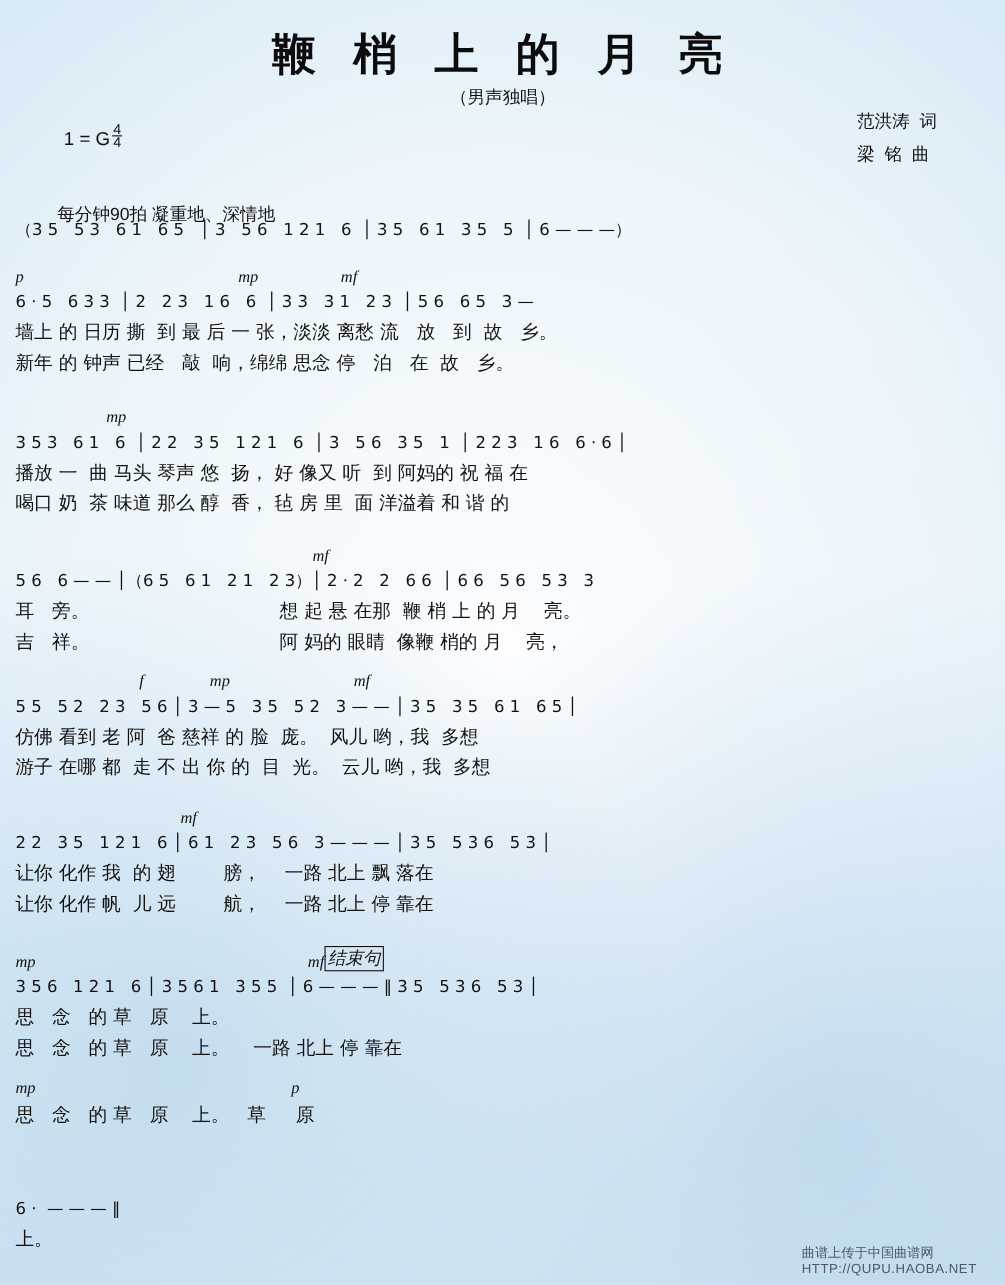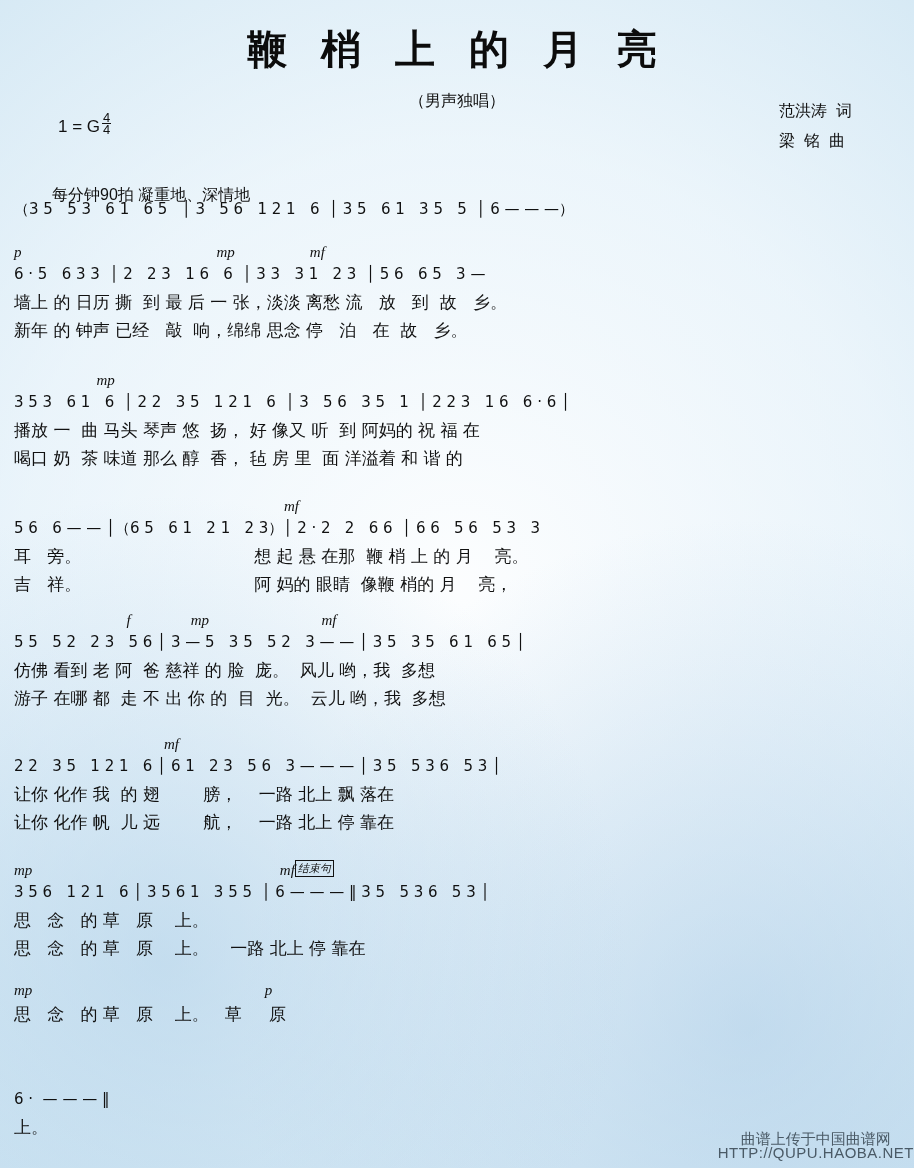--- a/index.html
+++ b/index.html
@@ -28,21 +28,21 @@
     font-family:"DejaVu Sans","Liberation Sans",sans-serif;
     font-weight:bold;
     font-size:40px;
     letter-spacing:10px;
     padding-top:22px;
     color:#0c0c0c;
   }
   .subtitle{
     text-align:center;
     font-size:16px;
-    margin-top:14px;
+    margin-top:2px;
     color:#111;
   }
   .credits{
     position:absolute;
     right:62px;top:96px;
     font-size:16px;
     line-height:30px;
     text-align:left;
     margin-left:45px;
   }
@@ -88,30 +88,30 @@
   .dyn{
     font-style:italic;
     font-family:Liberation Serif, serif;
     font-size:15px;
     white-space:pre;
   }
   .credit-line{white-space:pre;}
   .endbox{
     display:inline-block;
     border:1px solid #111;
-    font-size:11px;
+    font-size:16px;
     padding:0 2px;
     vertical-align:3px;
   }
   .footer{
     position:absolute;
-    right:0;bottom:8px;
-    font-size:15px;
+    right:26px;bottom:8px;
+    font-size:12px;
     color:#4a5a66;
-    text-align:center;
+    text-align:left;
     line-height:14px;
   }
   .footer .url{letter-spacing:.5px;}
 </style>
 </head>
 <body>
 
 <div class="paper-bg"></div>
 
 <div class="sheet">

